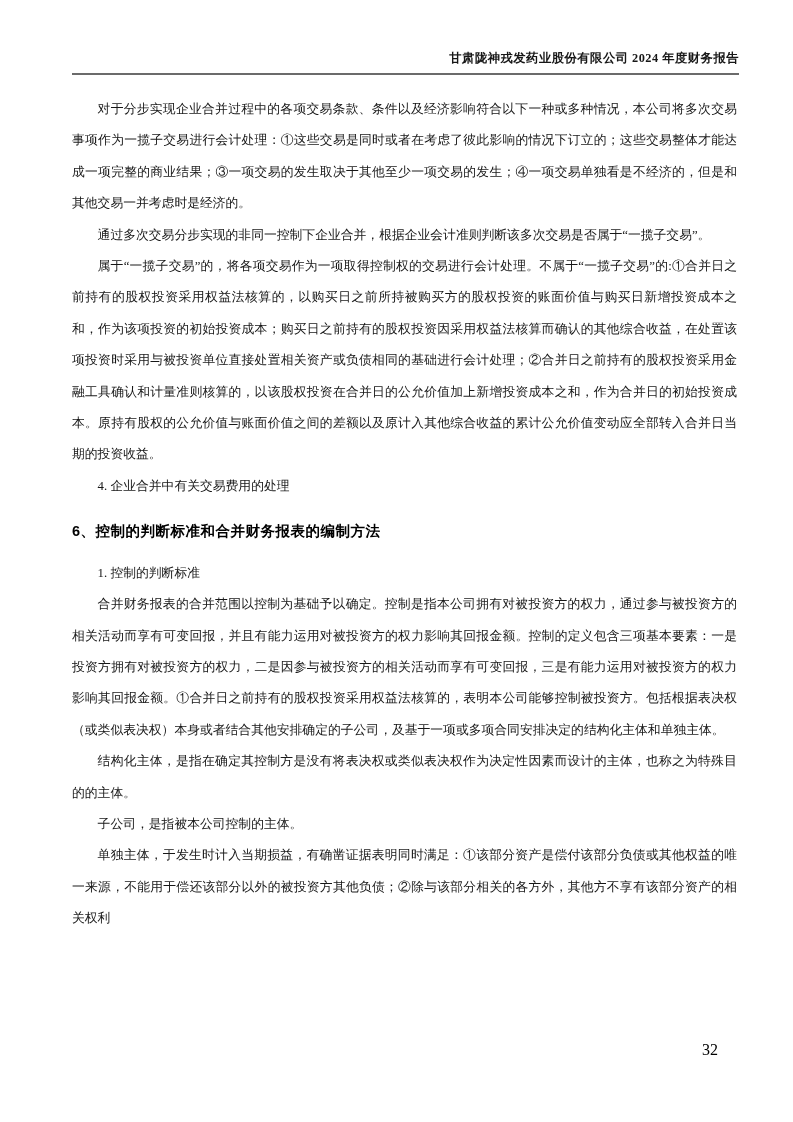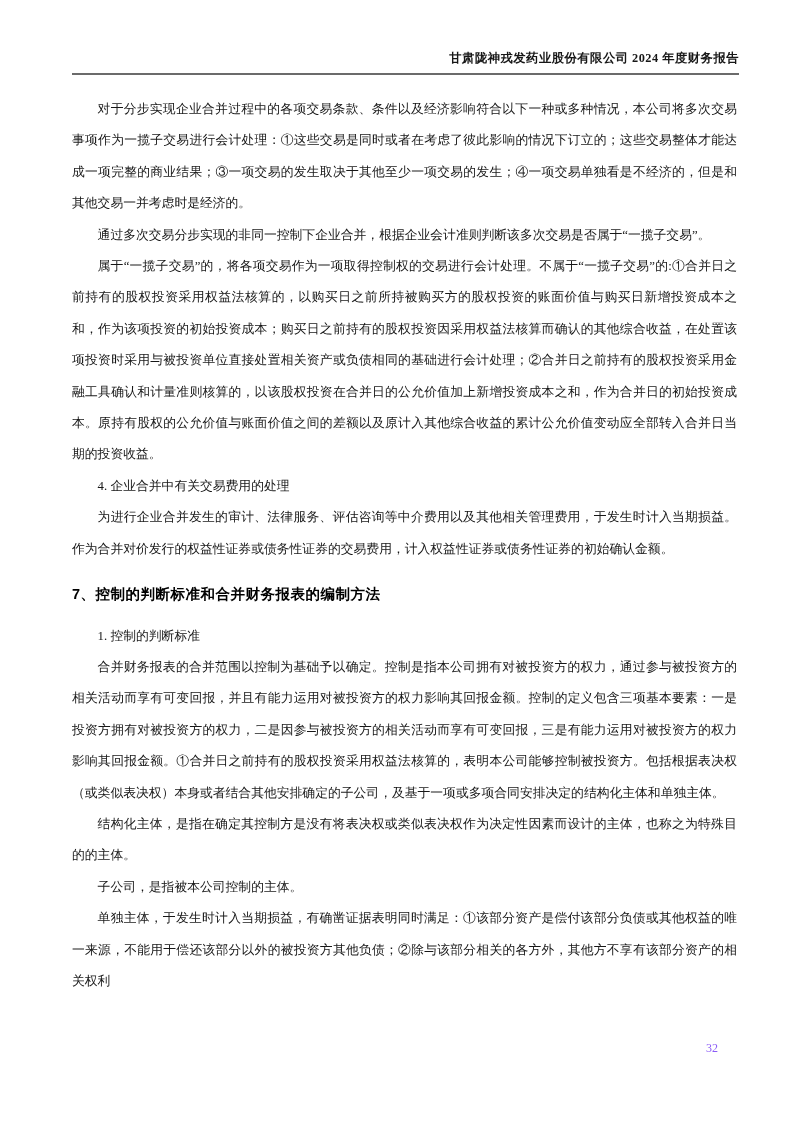--- a/index.html
+++ b/index.html
@@ -51,39 +51,38 @@
     font-size: 14.5px;
     line-height: 31.4px;
     text-indent: 0;
     letter-spacing: 0.5px;
     color: #000000;
   }
   .page-footer {
     position: absolute;
     top: 1041px;
     right: 75px;
-    font-size: 12px;
-    color: #8b5cf6;
+    font-size: 16px;
+    color: #000000;
   }
 </style>
 </head>
 <body>
 
 <div class="page">
   <div class="page-header">
     <span>甘肃陇神戎发药业股份有限公司 2024 年度财务报告</span>
   </div>
 
   <div class="content" id="doc-body">
       <p class="paragraph">对于分步实现企业合并过程中的各项交易条款、条件以及经济影响符合以下一种或多种情况，本公司将多次交易事项作为一揽子交易进行会计处理：①这些交易是同时或者在考虑了彼此影响的情况下订立的；这些交易整体才能达成一项完整的商业结果；③一项交易的发生取决于其他至少一项交易的发生；④一项交易单独看是不经济的，但是和其他交易一并考虑时是经济的。</p>
       <p class="paragraph">通过多次交易分步实现的非同一控制下企业合并，根据企业会计准则判断该多次交易是否属于“一揽子交易”。</p>
       <p class="paragraph">属于“一揽子交易”的，将各项交易作为一项取得控制权的交易进行会计处理。不属于“一揽子交易”的:①合并日之前持有的股权投资采用权益法核算的，以购买日之前所持被购买方的股权投资的账面价值与购买日新增投资成本之和，作为该项投资的初始投资成本；购买日之前持有的股权投资因采用权益法核算而确认的其他综合收益，在处置该项投资时采用与被投资单位直接处置相关资产或负债相同的基础进行会计处理；②合并日之前持有的股权投资采用金融工具确认和计量准则核算的，以该股权投资在合并日的公允价值加上新增投资成本之和，作为合并日的初始投资成本。原持有股权的公允价值与账面价值之间的差额以及原计入其他综合收益的累计公允价值变动应全部转入合并日当期的投资收益。</p>
       <p class="subheading">4. 企业合并中有关交易费用的处理</p>
-      <p class="paragraph">为进行企业合并发生的审计、法律服务、评估咨询等中介费用以及其他相关管理费用，于发生时计入当期损益。作为合并对价发行的权益性证券或债务性证券的交易费用，计入权益性证券或债务性证券的初始确认金额。</p>
-      <h2 class="heading">7、控制的判断标准和合并财务报表的编制方法</h2>
+      <h2 class="heading">6、控制的判断标准和合并财务报表的编制方法</h2>
       <p class="subheading">1. 控制的判断标准</p>
       <p class="paragraph">合并财务报表的合并范围以控制为基础予以确定。控制是指本公司拥有对被投资方的权力，通过参与被投资方的相关活动而享有可变回报，并且有能力运用对被投资方的权力影响其回报金额。控制的定义包含三项基本要素：一是投资方拥有对被投资方的权力，二是因参与被投资方的相关活动而享有可变回报，三是有能力运用对被投资方的权力影响其回报金额。①合并日之前持有的股权投资采用权益法核算的，表明本公司能够控制被投资方。包括根据表决权（或类似表决权）本身或者结合其他安排确定的子公司，及基于一项或多项合同安排决定的结构化主体和单独主体。</p>
       <p class="paragraph">结构化主体，是指在确定其控制方是没有将表决权或类似表决权作为决定性因素而设计的主体，也称之为特殊目的的主体。</p>
       <p class="paragraph">子公司，是指被本公司控制的主体。</p>
       <p class="paragraph">单独主体，于发生时计入当期损益，有确凿证据表明同时满足：①该部分资产是偿付该部分负债或其他权益的唯一来源，不能用于偿还该部分以外的被投资方其他负债；②除与该部分相关的各方外，其他方不享有该部分资产的相关权利</p>
     </div>
 
   <div class="page-footer">
     <span>32</span>
   </div>

